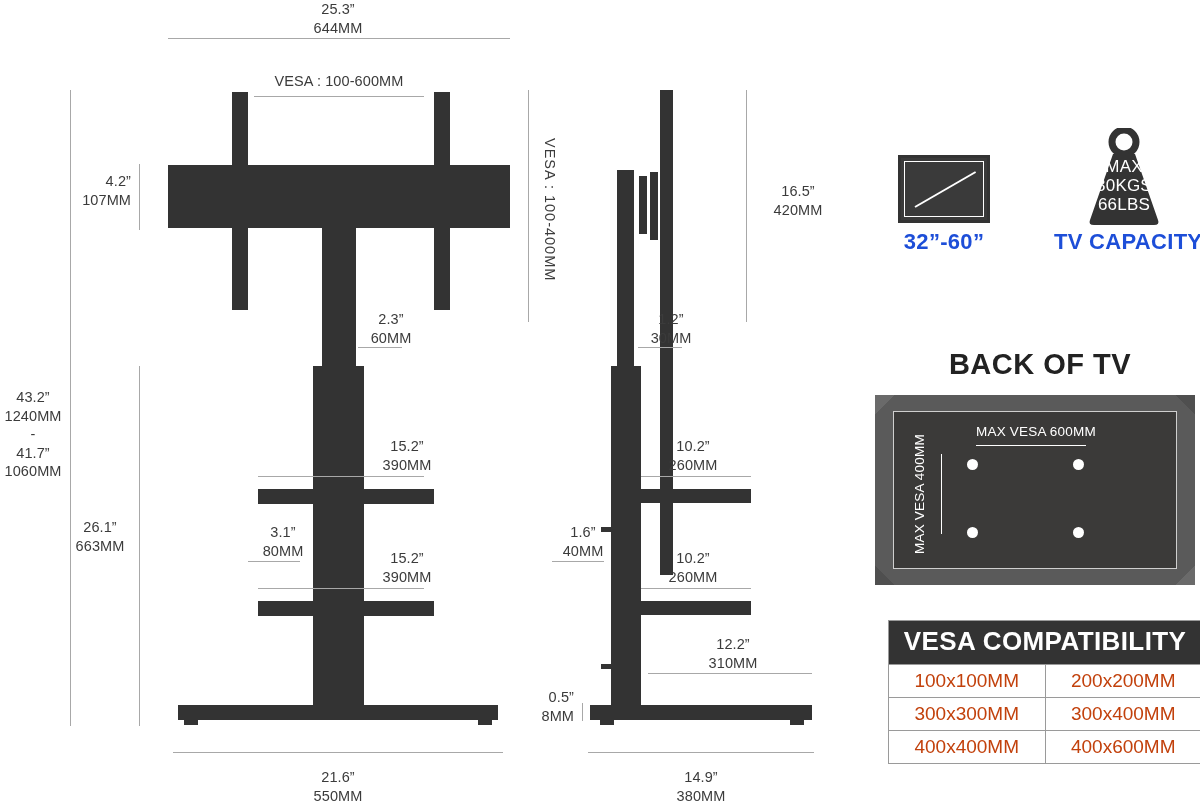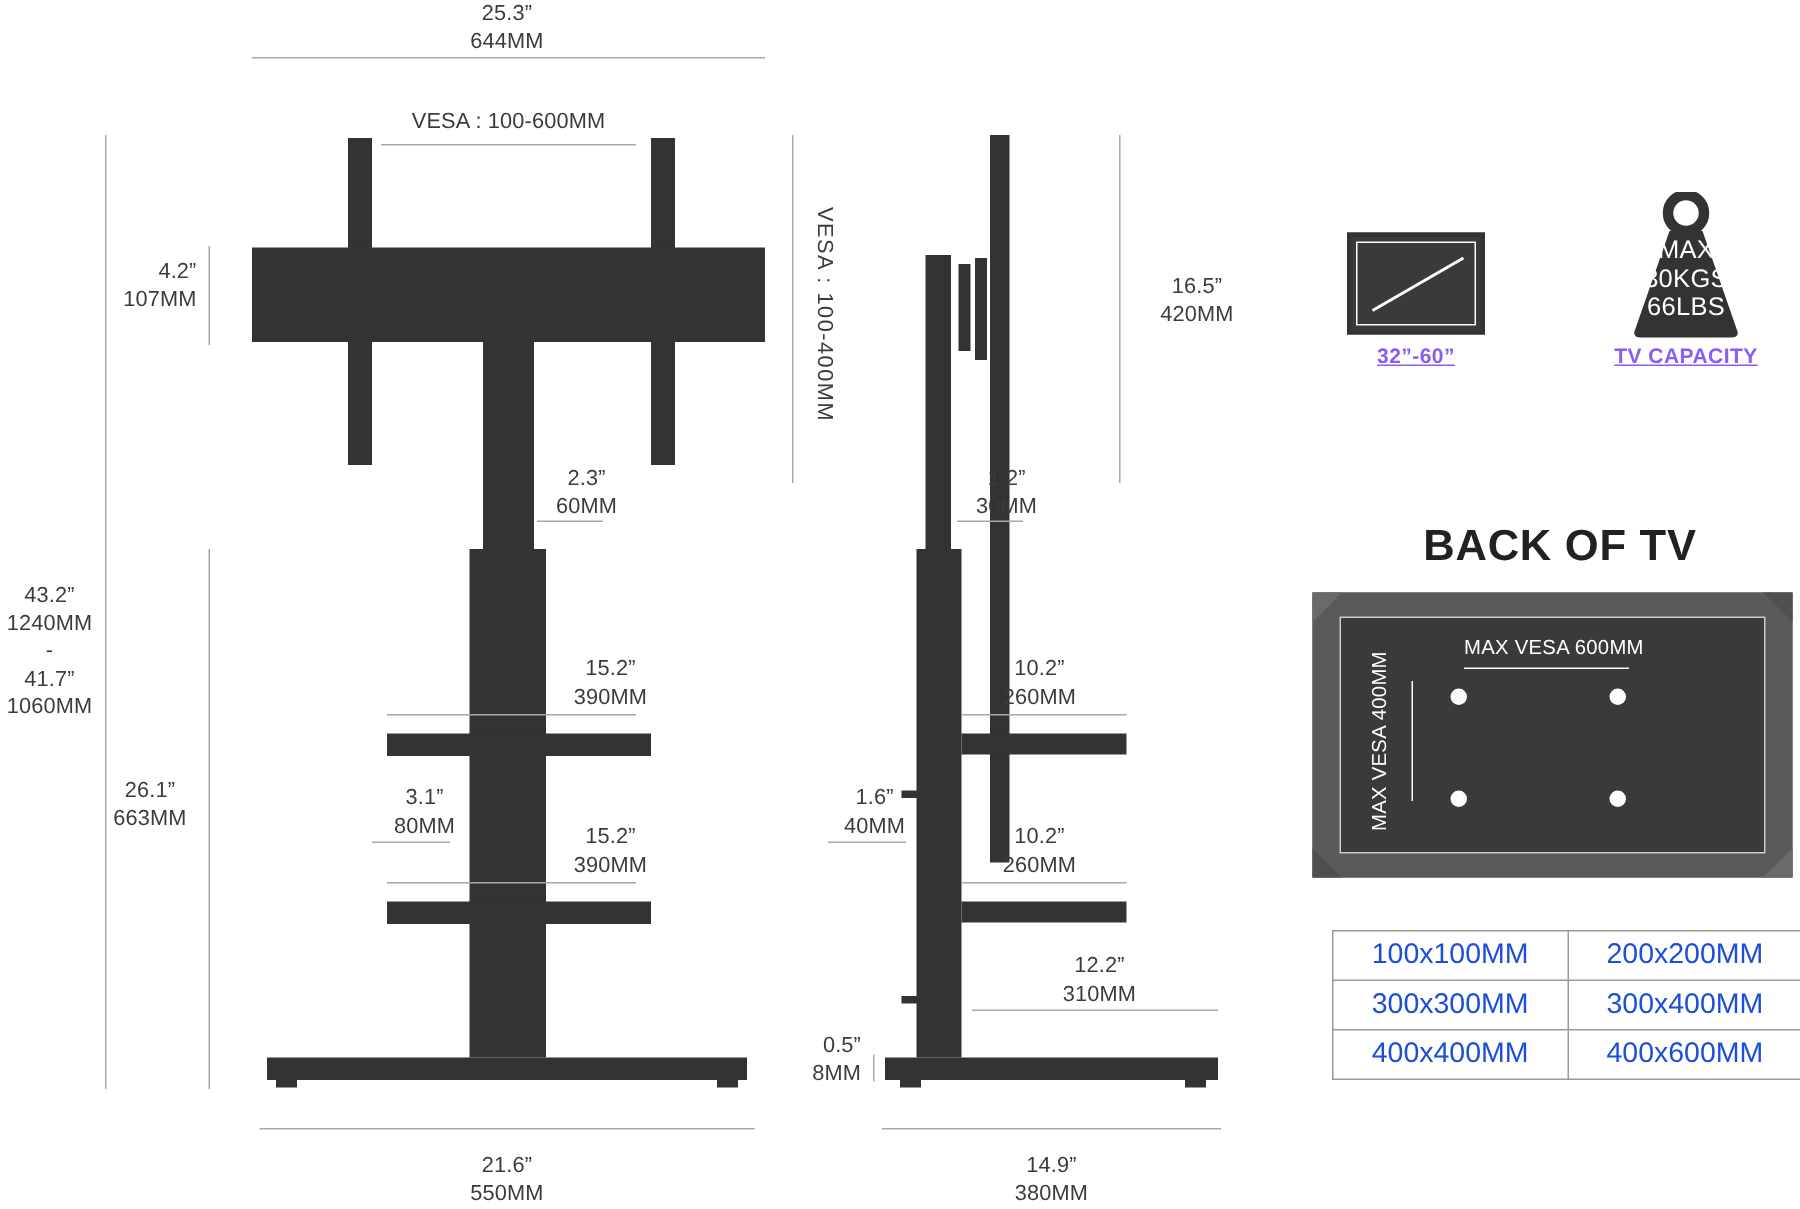--- a/index.html
+++ b/index.html
@@ -21,22 +21,22 @@
   .dim.left{text-align:right;}
   .dim.vert{writing-mode:vertical-rl;text-orientation:mixed;text-align:left;
             letter-spacing:1px;}
   
   .tv-icon{position:absolute;border:3px solid #333;background:#3a3a3a;
            box-sizing:border-box;}
   .tv-icon .inner{position:absolute;left:3px;top:3px;right:3px;bottom:3px;
                   border:1px solid #ffffff;box-sizing:border-box;}
   .tv-icon .diag{position:absolute;background:#ffffff;height:2px;
                  transform-origin:left center;}
-  .cap-label{position:absolute;font-size:14px;font-weight:bold;color:#8b5cf6;
-             text-align:center;white-space:nowrap;letter-spacing:.3px;text-decoration:underline;}
+  .cap-label{position:absolute;font-size:22px;font-weight:bold;color:#1d4ed8;
+             text-align:center;white-space:nowrap;letter-spacing:.3px;}
   .weight{position:absolute;}
   .weight svg{display:block;}
   .weight .txt{position:absolute;left:0;right:0;text-align:center;color:#fff;
                font-size:17px;line-height:1.12;font-weight:normal;letter-spacing:.2px;}
   
   .section-title{position:absolute;font-size:29px;font-weight:bold;color:#222;
                  text-align:center;white-space:nowrap;letter-spacing:.5px;}
   .tvback{position:absolute;background:#585858;padding:0;box-sizing:border-box;}
   .tvback .bevel{position:absolute;inset:0;
      background:
@@ -51,21 +51,21 @@
         background:#ffffff;}
   .vesa-lbl{position:absolute;color:#ffffff;font-size:13.5px;white-space:nowrap;
             letter-spacing:.2px;}
   .vesa-lbl.vert{writing-mode:vertical-rl;transform:rotate(180deg);}
   .wline{position:absolute;background:#ffffff;}
   
   .tbl{position:absolute;border-collapse:collapse;}
   .tbl .hd{background:#333333;color:#ffffff;font-size:26px;font-weight:bold;
      text-align:center;letter-spacing:.4px;padding:5px 0 7px;}
   .tbl td{border:1px solid #9a9a9a;font-size:19px;text-align:center;
-     color:#1d4ed8;padding:5px 0;width:157px;}
+     color:#c2410c;padding:5px 0;width:157px;}
 </style>
 </head>
 <body>
 
 <div class="stage">
 
   <div class="dim" style="left:268px;top:0px;width:140px;">
     <span>25.3”</span><br>
     <span>644MM</span>
   </div>
@@ -231,20 +231,23 @@
       <div class="wline" style="left:47px;top:42px;width:1px;height:80px;"></div>
       <div class="hole" style="left:73px;top:47px;"></div>
       <div class="hole" style="left:179px;top:47px;"></div>
       <div class="hole" style="left:73px;top:115px;"></div>
       <div class="hole" style="left:179px;top:115px;"></div>
     </div>
   </div>
 
   <table class="tbl" style="left:888px;top:620px;width:314px;">
     <tbody>
+        <tr>
+      <td class="hd" colspan="2">VESA COMPATIBILITY</td>
+    </tr>
     <tr>
       <td>100x100MM</td>
       <td>200x200MM</td>
     </tr>
     <tr>
       <td>300x300MM</td>
       <td>300x400MM</td>
     </tr>
     <tr>
       <td>400x400MM</td>

